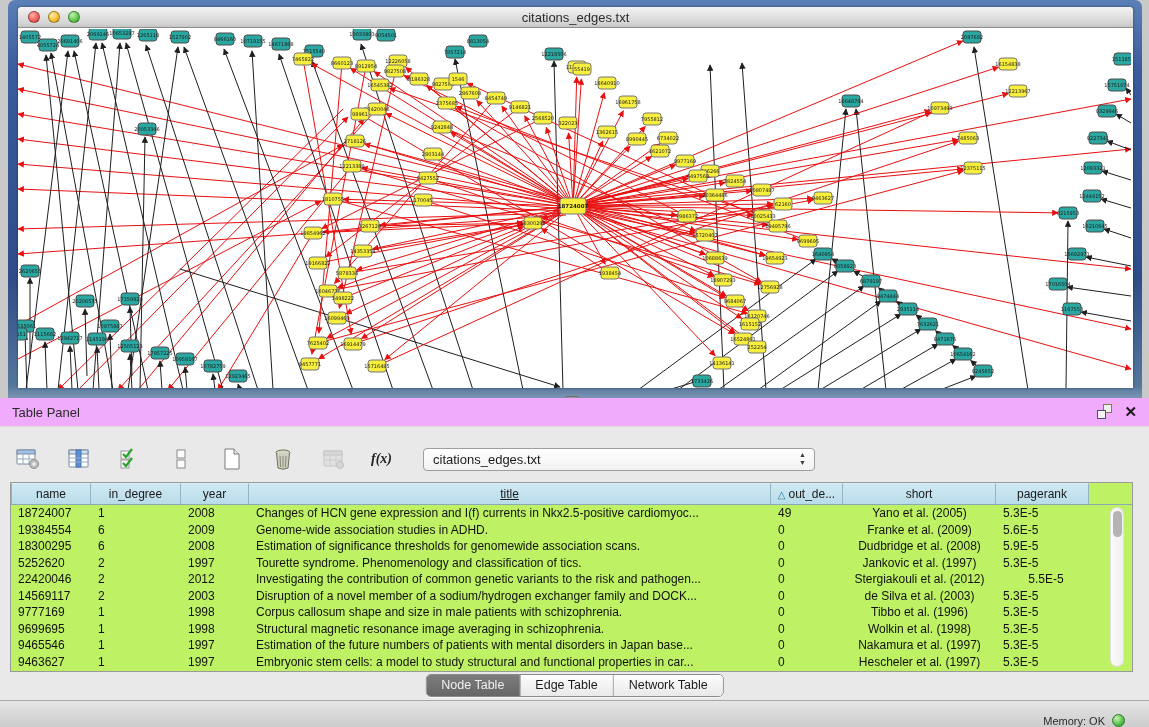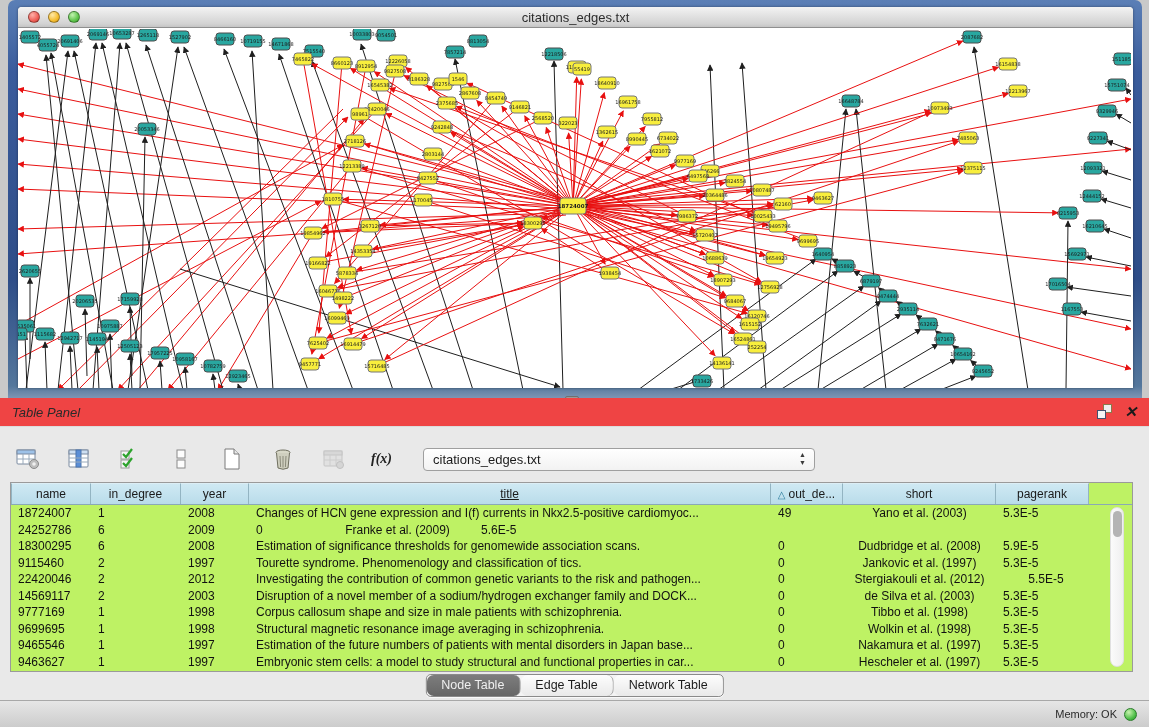--- a/index.html
+++ b/index.html
@@ -20,21 +20,21 @@
   .light.red    { background:radial-gradient(circle at 35% 30%, #ffb0a8, #ee5f57 60%, #c93a32); }
   .light.yellow { background:radial-gradient(circle at 35% 30%, #ffe9a8, #f5bd2f 60%, #d2951a); }
   .light.green  { background:radial-gradient(circle at 35% 30%, #c2f3b0, #5fc54c 60%, #3a9e2e); }
   .canvas-wrap { position:absolute; left:0; top:22px; right:0; bottom:0; background:#fff; }
   svg text.nlabel { font-family:"DejaVu Sans", sans-serif; font-size:5px; fill:#1c1c1c; }
   .split-handle { position:absolute; left:565px; top:396px; width:14px; height:6px;
     background:#9a9a9a; border:1px solid #6f6f6f; border-radius:2px; }
 
   
   .panel { position:absolute; left:0; top:398px; width:1149px; height:302px; background:#e9e9e9; }
-  .panel-header { height:29px; background:#ef4444; border-bottom:1px solid #dcdcdc; position:relative;font-style:italic; }
+  .panel-header { height:29px; background:#f0abfc; border-bottom:1px solid #dcdcdc; position:relative; }
   .panel-header .ph-title { font-size:13px; color:#2a2a2a; line-height:29px; padding-left:12px; }
   .ph-icons { position:absolute; right:12px; top:6px; display:flex; align-items:center; gap:12px; }
   .float-ico { position:relative; width:15px; height:15px; display:inline-block; }
   .float-ico .sq1 { position:absolute; left:0; bottom:0; width:9px; height:9px; border:1px solid #44506e; background:#f4f4f4; }
   .float-ico .sq2 { position:absolute; right:0; top:0; width:9px; height:9px; border:1px solid #8a7a4a; background:#efefef; }
   .close-ico { font-size:15px; font-weight:bold; color:#1a1a1a; line-height:15px; cursor:default; }
 
   .toolbar { position:absolute; left:14px; top:46px; height:30px; display:flex; align-items:center; gap:23px; }
   .tbtn { width:28px; height:26px; display:flex; align-items:center; justify-content:center; background:transparent; border:none; }
   .fx { font-family:"Liberation Serif", serif; font-style:italic; font-weight:bold; font-size:14px; color:#222; }
@@ -58,28 +58,28 @@
     overflow:hidden; white-space:nowrap; }
   .td.center { text-align:center; padding-left:0; }
   .vscroll { position:absolute; right:8px; top:24px; width:14px; height:160px;
     background:linear-gradient(90deg,#fbfbfb,#efefef); border:1px solid #e0e0e0; border-radius:7px; }
   .vthumb { position:absolute; left:2px; top:3px; width:9px; height:26px; background:#b4b4b4; border-radius:5px; }
 
   .tabs { position:absolute; left:50%; transform:translateX(-50%); top:276px; display:flex;
     border:1px solid #8a8a8a; border-radius:5px; overflow:hidden; background:#f4f4f4;
     box-shadow:0 1px 0 rgba(255,255,255,.7); }
   .tab { font-size:12.5px; padding:3px 15px 4px 15px; color:#1c1c1c;
-    background:linear-gradient(180deg,#fdfdfd,#e9e9e9); border-right:1px solid #9a9a9a;border-radius:7px; }
+    background:linear-gradient(180deg,#fdfdfd,#e9e9e9); border-right:1px solid #9a9a9a; }
   .tab:last-child { border-right:none;text-align:right; }
   .tab.selected { background:linear-gradient(180deg,#7d7d7d,#666666); color:#efefef; }
 
   
   .statusbar { position:absolute; left:0; top:700px; width:1149px; height:27px;
     background:linear-gradient(180deg,#e6e6e6,#cccccc); border-top:1px solid #a8a8a8;
-    display:flex; align-items:center; justify-content:flex-end; padding-right:12px; gap:7px; }
+    display:flex; align-items:flex-end; justify-content:flex-end; padding-right:24px; gap:7px; }
   .mem-label { font-size:11px; color:#2a2a2a; }
   .mem-dot { width:13px; height:13px; border-radius:50%; border:1px solid #2a7d2a;
     background:radial-gradient(circle at 35% 30%, #c8f3ae, #49bb44 65%, #2f9433); }
 </style>
 </head>
 <body>
 
 <div class="graph-frame">
   <div class="mac-window">
     <div class="titlebar">
@@ -899,42 +899,43 @@
         <div class="th" style="width: 153px;">short</div>
         <div class="th" style="width: 93px;">pagerank</div>
       </div>
     <div class="tbody" id="tbody">
         <div class="tr">
           <div class="td" style="width: 80px;">18724007</div>
           <div class="td" style="width: 90px;">1</div>
           <div class="td" style="width: 68px;">2008</div>
           <div class="td" style="width: 522px;">Changes of HCN gene expression and I(f) currents in Nkx2.5-positive cardiomyoc...</div>
           <div class="td" style="width: 72px;">49</div>
-          <div class="td center" style="width: 153px;">Yano et al. (2003)</div>
+          <div class="td center" style="width: 153px;">Yano et al. (2005)</div>
           <div class="td" style="width: 93px;">5.3E-5</div>
         </div>
         <div class="tr">
-          <div class="td" style="width: 80px;">24252786</div>
+          <div class="td" style="width: 80px;">19384554</div>
           <div class="td" style="width: 90px;">6</div>
           <div class="td" style="width: 68px;">2009</div>
+          <div class="td" style="width: 522px;">Genome-wide association studies in ADHD.</div>
           <div class="td" style="width: 72px;">0</div>
           <div class="td center" style="width: 153px;">Franke et al. (2009)</div>
           <div class="td" style="width: 93px;">5.6E-5</div>
         </div>
         <div class="tr">
           <div class="td" style="width: 80px;">18300295</div>
           <div class="td" style="width: 90px;">6</div>
           <div class="td" style="width: 68px;">2008</div>
           <div class="td" style="width: 522px;">Estimation of significance thresholds for genomewide association scans.</div>
           <div class="td" style="width: 72px;">0</div>
           <div class="td center" style="width: 153px;">Dudbridge et al. (2008)</div>
           <div class="td" style="width: 93px;">5.9E-5</div>
         </div>
         <div class="tr">
-          <div class="td" style="width: 80px;">9115460</div>
+          <div class="td" style="width: 80px;">5252620</div>
           <div class="td" style="width: 90px;">2</div>
           <div class="td" style="width: 68px;">1997</div>
           <div class="td" style="width: 522px;">Tourette syndrome. Phenomenology and classification of tics.</div>
           <div class="td" style="width: 72px;">0</div>
           <div class="td center" style="width: 153px;">Jankovic et al. (1997)</div>
           <div class="td" style="width: 93px;">5.3E-5</div>
         </div>
         <div class="tr">
           <div class="td" style="width: 80px;">22420046</div>
           <div class="td" style="width: 90px;">2</div>
@@ -952,21 +953,21 @@
           <div class="td" style="width: 72px;">0</div>
           <div class="td center" style="width: 153px;">de Silva et al. (2003)</div>
           <div class="td" style="width: 93px;">5.3E-5</div>
         </div>
         <div class="tr">
           <div class="td" style="width: 80px;">9777169</div>
           <div class="td" style="width: 90px;">1</div>
           <div class="td" style="width: 68px;">1998</div>
           <div class="td" style="width: 522px;">Corpus callosum shape and size in male patients with schizophrenia.</div>
           <div class="td" style="width: 72px;">0</div>
-          <div class="td center" style="width: 153px;">Tibbo et al. (1998)</div>
+          <div class="td center" style="width: 153px;">Tibbo et al. (1996)</div>
           <div class="td" style="width: 93px;">5.3E-5</div>
         </div>
         <div class="tr">
           <div class="td" style="width: 80px;">9699695</div>
           <div class="td" style="width: 90px;">1</div>
           <div class="td" style="width: 68px;">1998</div>
           <div class="td" style="width: 522px;">Structural magnetic resonance image averaging in schizophrenia.</div>
           <div class="td" style="width: 72px;">0</div>
           <div class="td center" style="width: 153px;">Wolkin et al. (1998)</div>
           <div class="td" style="width: 93px;">5.3E-5</div>

